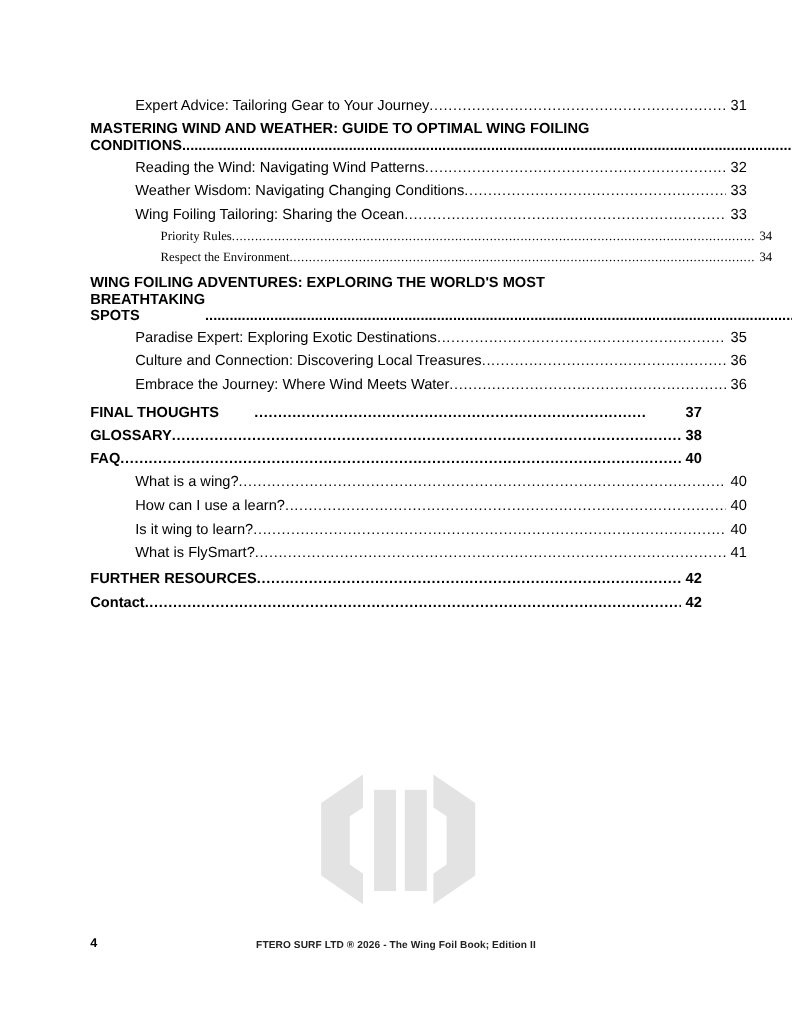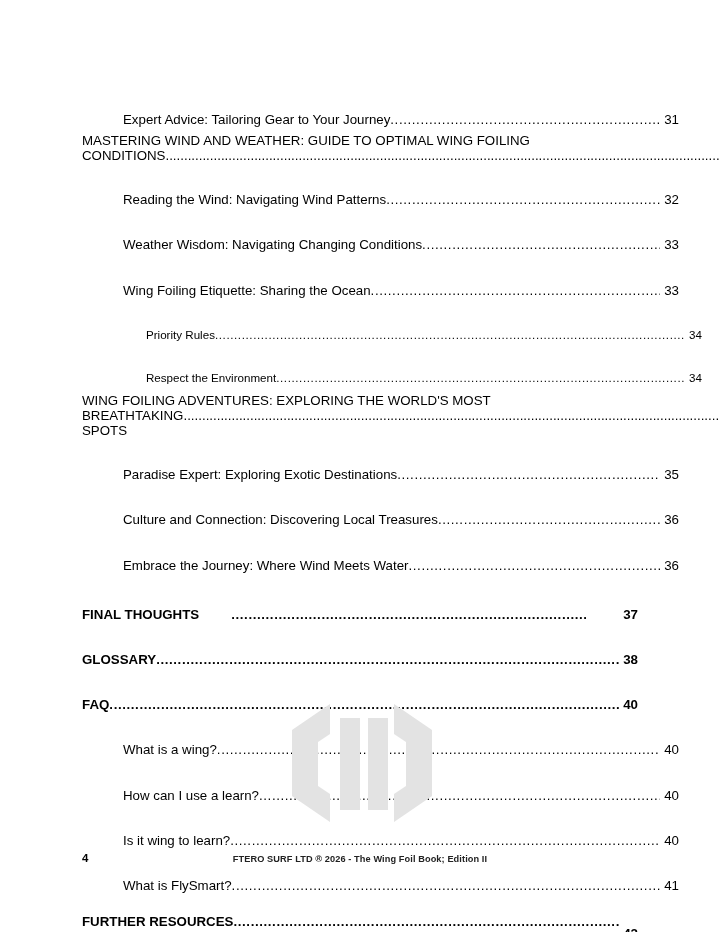--- a/index.html
+++ b/index.html
@@ -44,54 +44,55 @@
     flex: 1 1 auto;
     overflow: hidden;
     white-space: nowrap;
     letter-spacing: 0.6px;
     margin: 0 0 0 0;
   }
   .toc-row .pg {
     flex: 0 0 auto;
     text-align: right;
     padding-left: 4px;
-    margin-top: 24px;
   }
 
   
   .lvl-h {           
     font-size: 13.3px;
     font-weight: bold;
     padding-left: 0px;
   }
   .lvl-h .dots, .lvl-h .pg { font-weight: bold; }
 
   .lvl-1 {           
     font-size: 13.3px;
     font-weight: normal;
     padding-left: 41px;
   }
   .lvl-2 {           
     font-size: 11.6px;
     font-weight: normal;
     padding-left: 64px;
+    font-family: Liberation Serif, serif;
   }
 
   .multiline {
     display: block;
     font-size: 13.3px;
-    font-weight: normal;
+    font-weight: bold;
     margin-bottom: 5px;
   }
   .multiline .first-line {
     display: block;
     white-space: nowrap;
   }
   .multiline .second {
     display: flex;
+    align-items: flex-end;
     width: 100%;
   }
 
   
   .watermark {
     position: absolute;
     left: 288px;
     top: 700px;
     width: 148px;
     height: 125px;
@@ -144,21 +145,21 @@
       <span class="pg">32</span>
     </div>
 
     <div class="toc-row lvl-1">
       <span class="txt">Weather Wisdom: Navigating Changing Conditions</span>
       <span class="dots">................................................................................................................................................................</span>
       <span class="pg">33</span>
     </div>
 
     <div class="toc-row lvl-1">
-      <span class="txt">Wing Foiling Etiquette: Sharing the Ocean</span>
+      <span class="txt">Wing Foiling Tailoring: Sharing the Ocean</span>
       <span class="dots">................................................................................................................................................................</span>
       <span class="pg">33</span>
     </div>
 
     <div class="toc-row lvl-2">
       <span class="txt">Priority Rules</span>
       <span class="dots">................................................................................................................................................................</span>
       <span class="pg">34</span>
     </div>
 

